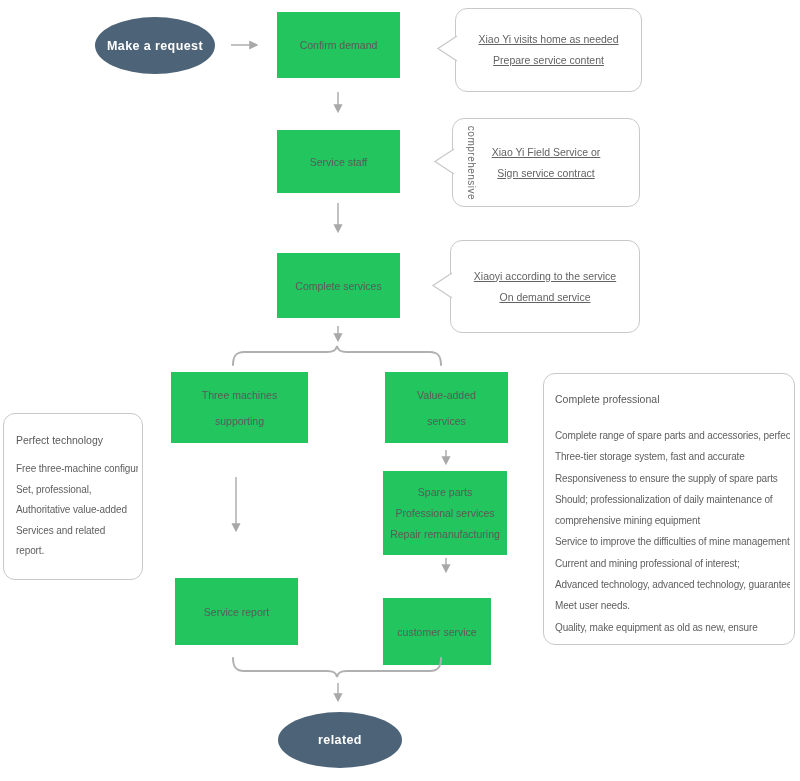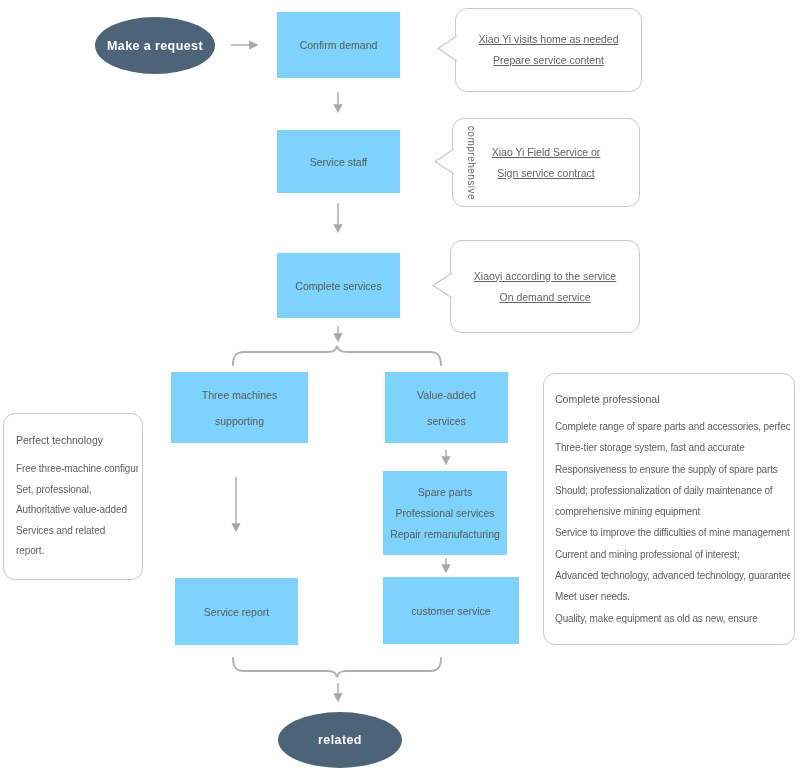--- a/index.html
+++ b/index.html
@@ -6,21 +6,21 @@
   .stage{
     position:relative;width:800px;height:781px;background:#ffffff;overflow:hidden;
     font-family:"Liberation Sans", sans-serif;
   }
   .node-ellipse{
     position:absolute;background:#4d6377;border-radius:50%;
     display:flex;align-items:center;justify-content:center;
     color:#ffffff;font-weight:bold;font-size:12.5px;letter-spacing:.4px;
   }
   .step-box{
-    position:absolute;background:#7dd3fc;
+    position:absolute;background:#22c55e;
     display:flex;flex-direction:column;align-items:center;justify-content:center;
     color:#5a5a5a;font-size:10.5px;
   }
   .step-box .line2{line-height:26px;}
   .step-box .line3{line-height:21px;}
   .bubble{
     position:absolute;background:#ffffff;border:1px solid #c9c9c9;border-radius:12px;
     display:flex;flex-direction:column;align-items:center;justify-content:center;
     color:#636363;font-size:10.5px;text-align:center;text-decoration:underline;
   }
@@ -33,21 +33,21 @@
   .note{
     position:absolute;background:#ffffff;border:1px solid #c9c9c9;border-radius:12px;
     color:#5f5f5f;box-sizing:border-box;
   }
   .note-title{font-size:10.5px;color:#595959;}
   .note-line{white-space:nowrap;overflow:hidden;}
   .note-left{padding:20px 4px 0 12px;font-size:10px;}
   .note-left .note-title{margin-bottom:13px;}
   .note-left .note-line{line-height:20.5px;letter-spacing:-.1px;}
   .note-right{padding:19px 4px 0 11px;font-size:10px;}
-  .note-right .note-title{margin-bottom:11px;}
+  .note-right .note-title{margin-bottom:20px;}
   .note-right .note-line{line-height:21.3px;letter-spacing:-.15px;}
   svg.connectors{position:absolute;left:0;top:0;pointer-events:none;}
 </style>
 </head>
 <body>
 
 <div class="stage">
 
   <div class="node-ellipse" style="left:95px;top:17px;width:120px;height:57px">
     <span>Make a request</span>
@@ -82,21 +82,21 @@
   <div class="step-box" style="left:383px;top:471px;width:124px;height:84px">
     <span class="line3">Spare parts</span>
     <span class="line3">Professional services</span>
     <span class="line3">Repair remanufacturing</span>
   </div>
 
   <div class="step-box" style="left:175px;top:578px;width:123px;height:67px">
     <span>Service report</span>
   </div>
 
-  <div class="step-box" style="left:383px;top:577px;width:136px;height:67px">
+  <div class="step-box" style="left:383px;top:598px;width:108px;height:67px">
     <span>customer service</span>
   </div>
 
   <div class="bubble" style="left:455px;top:8px;width:185px;height:82px">
     <div class="bline">Xiao Yi visits home as needed</div>
     <div class="bline">Prepare service content</div>
   </div>
 
   <div class="bubble" style="left:452px;top:118px;width:186px;height:87px">
     <div class="vlabel">comprehensive</div>

